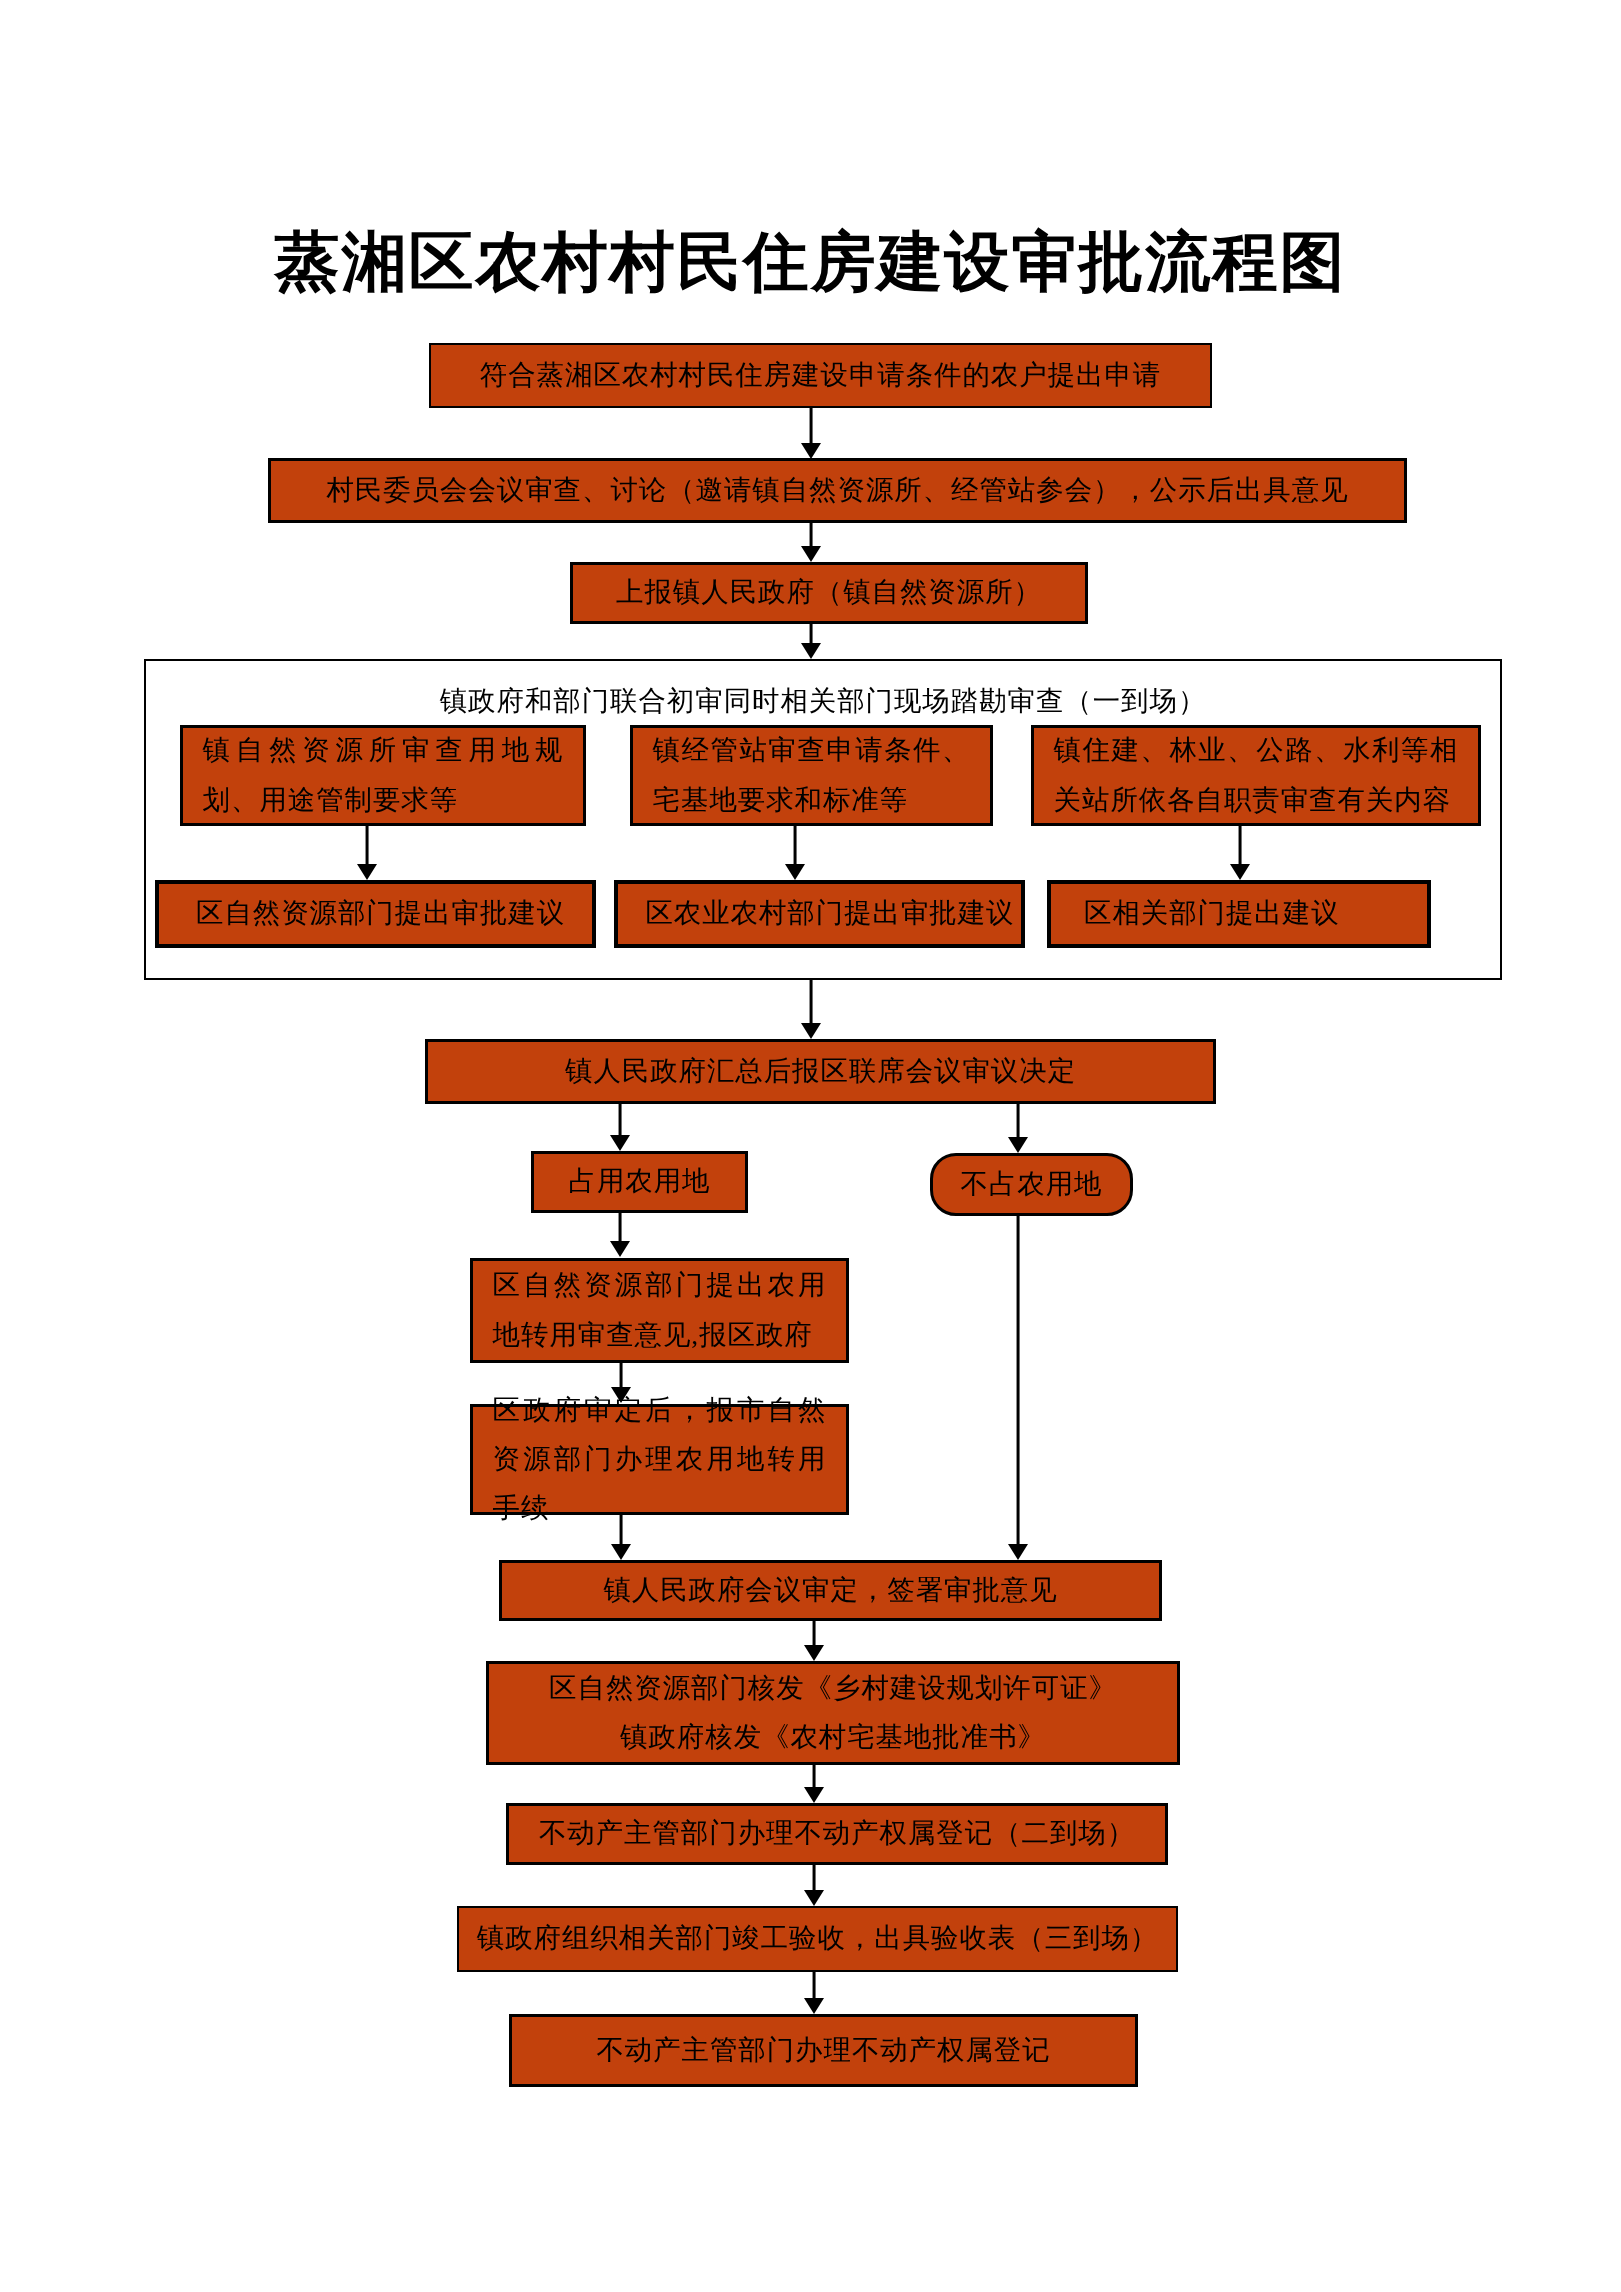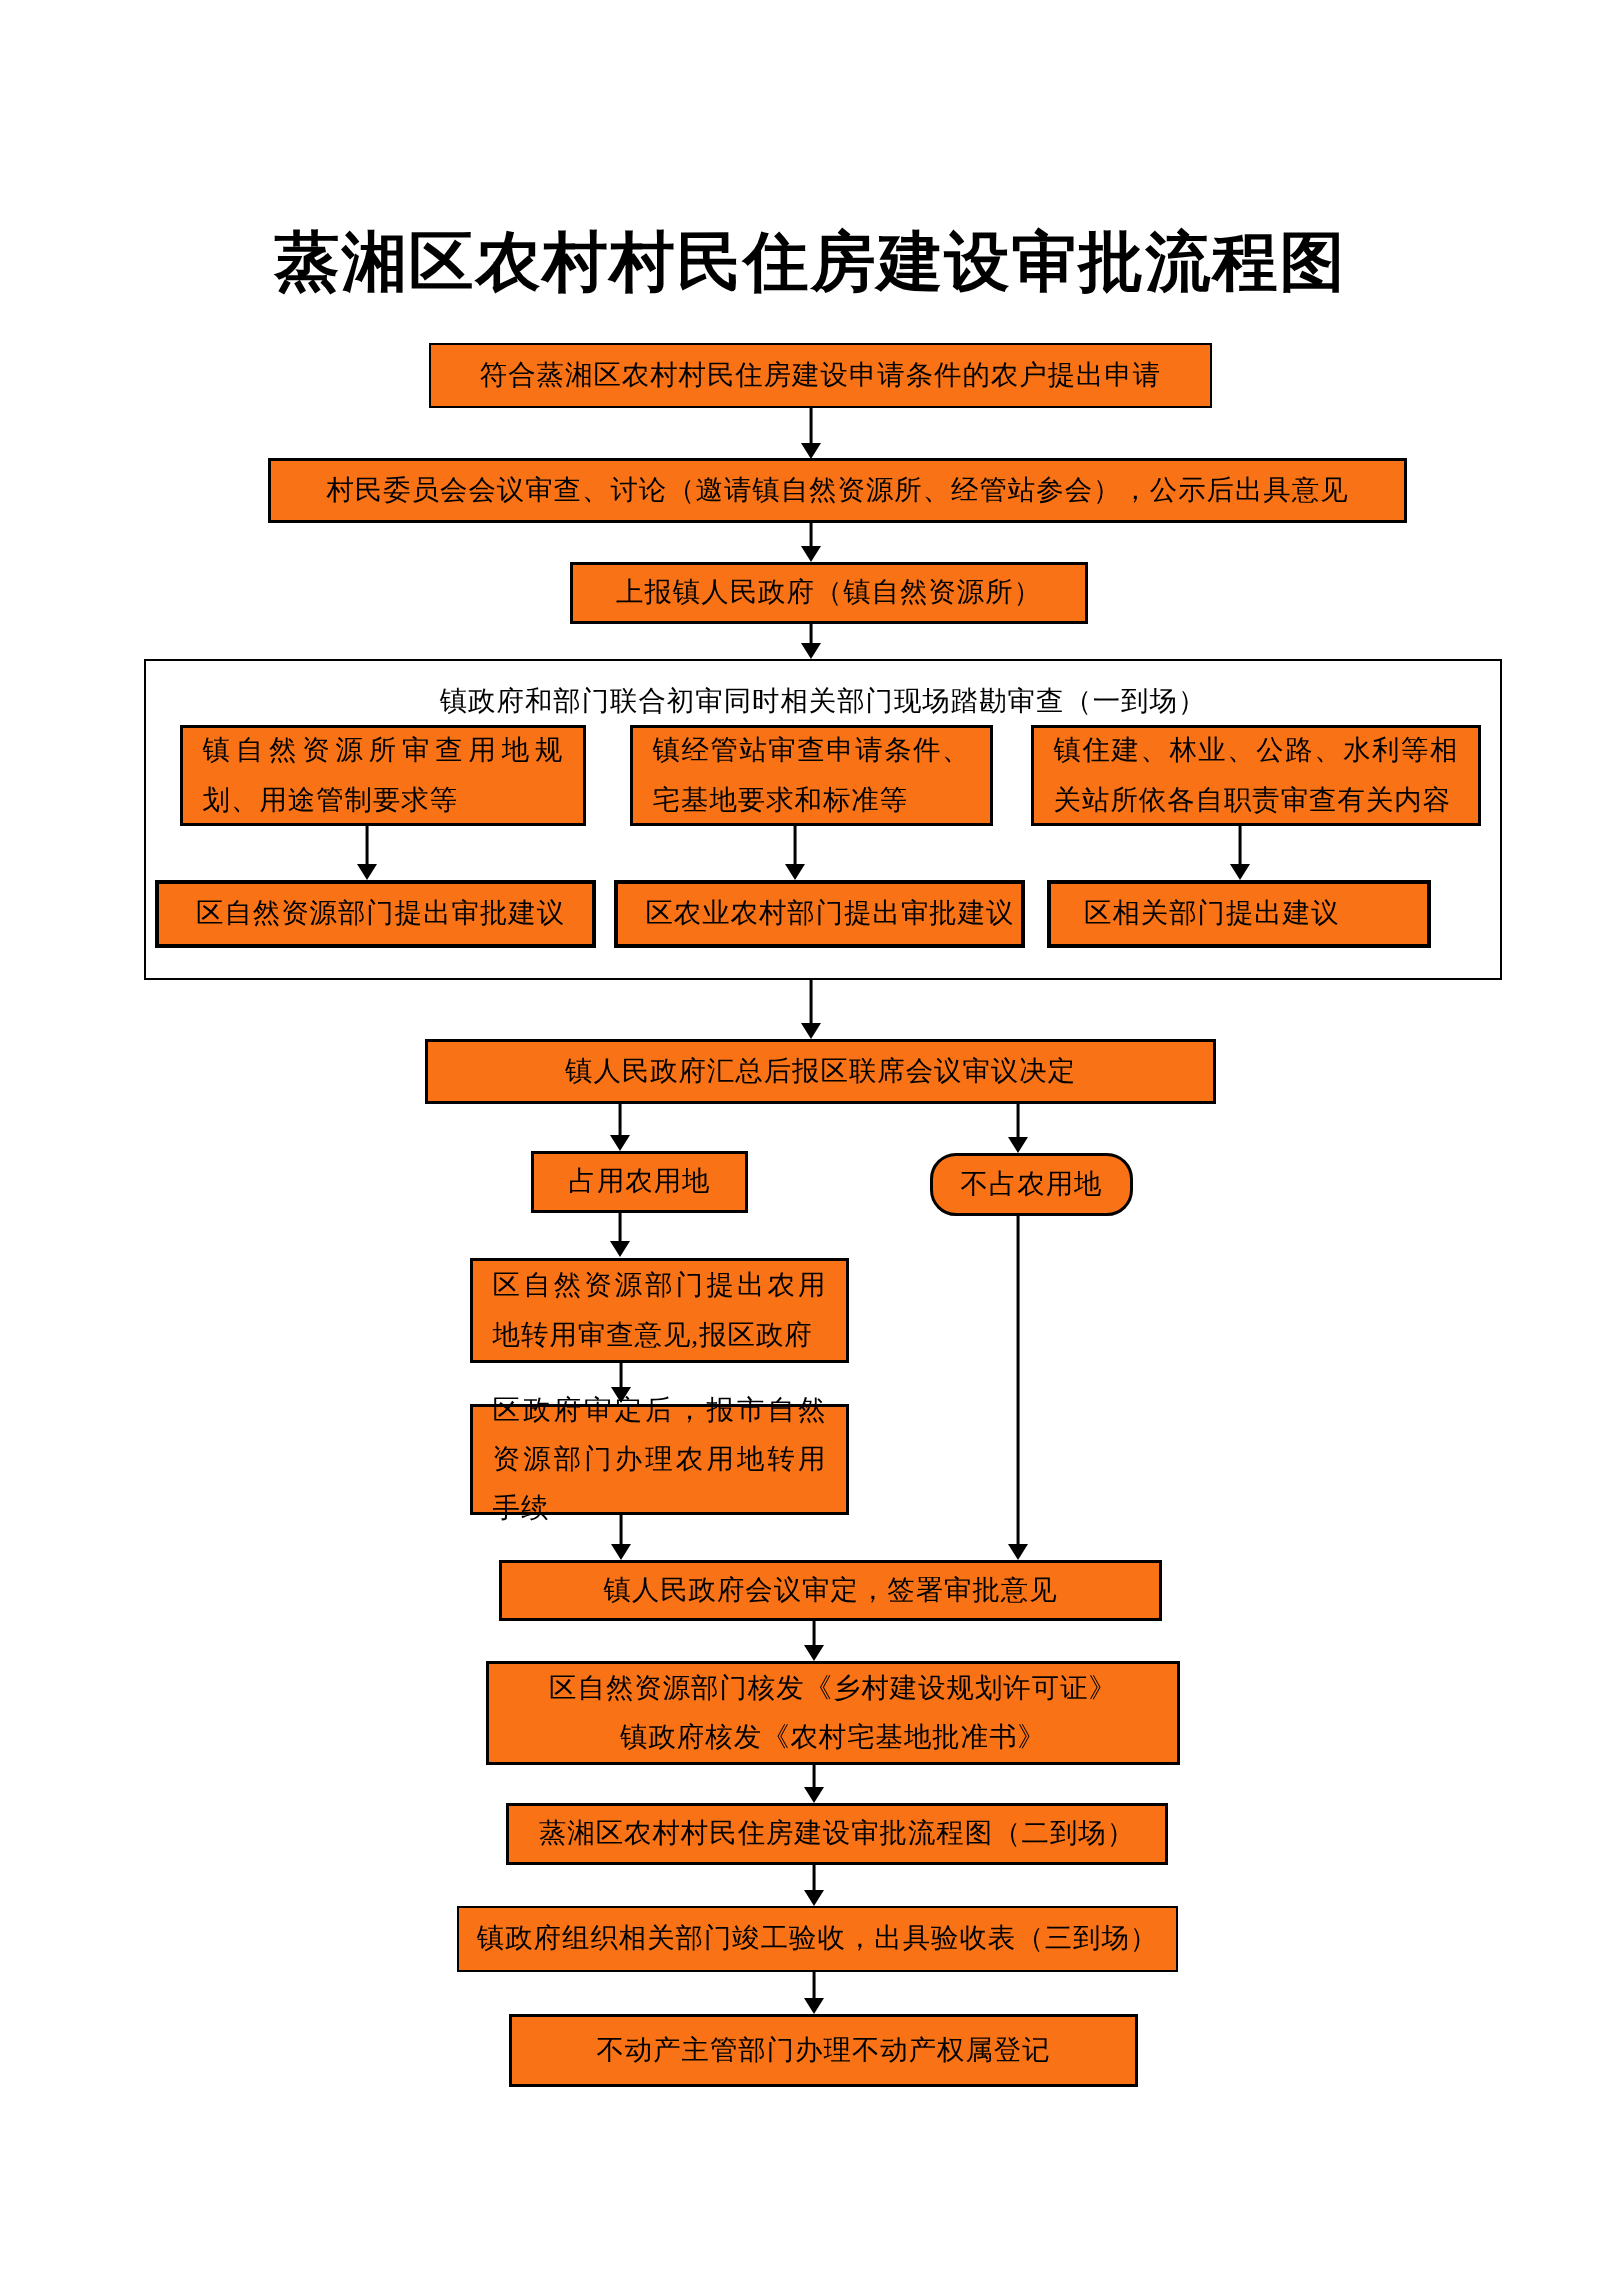--- a/index.html
+++ b/index.html
@@ -2,21 +2,21 @@
 <html lang="zh"><head>
 <meta charset="utf-8">
 <style>
   html,body{margin:0;padding:0;background:#ffffff;}
   body{font-family:"Liberation Serif","DejaVu Serif",serif;color:#000;}
   .canvas{position:relative;width:1621px;height:2293px;background:#fff;margin:0 auto;overflow:hidden;}
 
   .page-title{position:absolute;left:0;top:218px;width:100%;text-align:center;
     font-size:65px;font-weight:bold;letter-spacing:2px;}
 
-  .node{position:absolute;box-sizing:border-box;border:2.9px solid #000;background:#f97316;
+  .node{position:absolute;box-sizing:border-box;border:2.9px solid #000;background:#c2410c;
     display:flex;align-items:center;justify-content:center;
     font-size:27.4px;line-height:1.6;letter-spacing:1px;}
   .node > span{display:block;width:100%;}
   .node.center{text-align:center;}
   .node.justify{text-align:justify;padding:5.9px 19.6px;}
   .node.leftpad{text-align:left;}
   .b4{border-width:3.9px;margin-left:16px;}
   .b5{border-width:4.9px;}
 
   .container-box{position:absolute;box-sizing:border-box;border:2.9px solid #000;background:#fff;}
@@ -122,21 +122,21 @@
   <div class="arrow" style="left:803px;top:1620px;height:41px;"></div>
 
   <div class="node center col b4" style="left:470px;top:1661px;width:694px;height:104px;line-height:1.8;">
     <span>区自然资源部门核发《乡村建设规划许可证》</span>
     <span>镇政府核发《农村宅基地批准书》</span>
   </div>
 
   <div class="arrow" style="left:803px;top:1764px;height:39px;"></div>
 
   <div class="node center b4" style="left:490px;top:1803px;width:662px;height:62px;">
-    <span>蒸湘区农村村民住房建设审批流程图（二到场）</span>
+    <span>不动产主管部门办理不动产权属登记（二到场）</span>
   </div>
 
   <div class="arrow" style="left:803px;top:1864px;height:42px;"></div>
 
   <div class="node center" style="left:457px;top:1906px;width:721px;height:66px;">
     <span>镇政府组织相关部门竣工验收，出具验收表（三到场）</span>
   </div>
 
   <div class="arrow" style="left:803px;top:1972px;height:42px;"></div>
 

